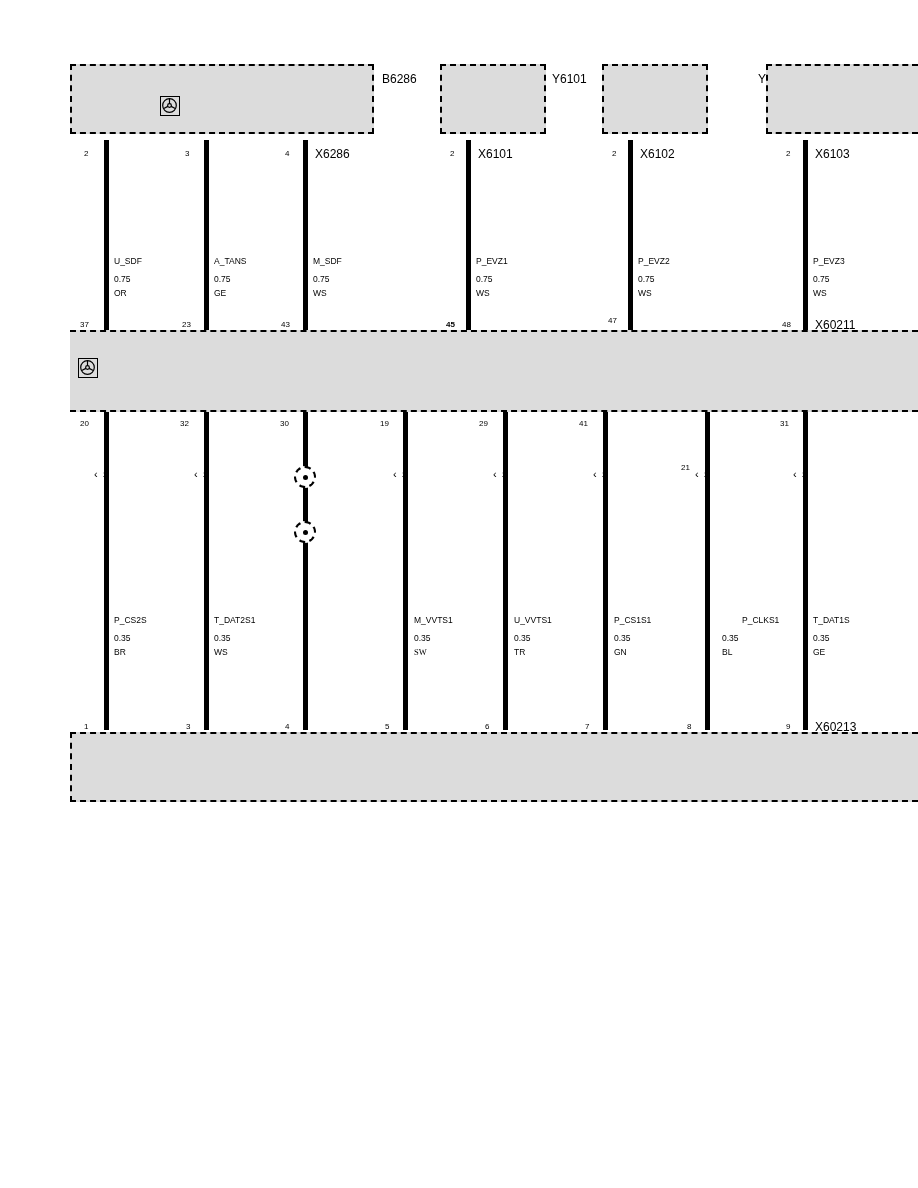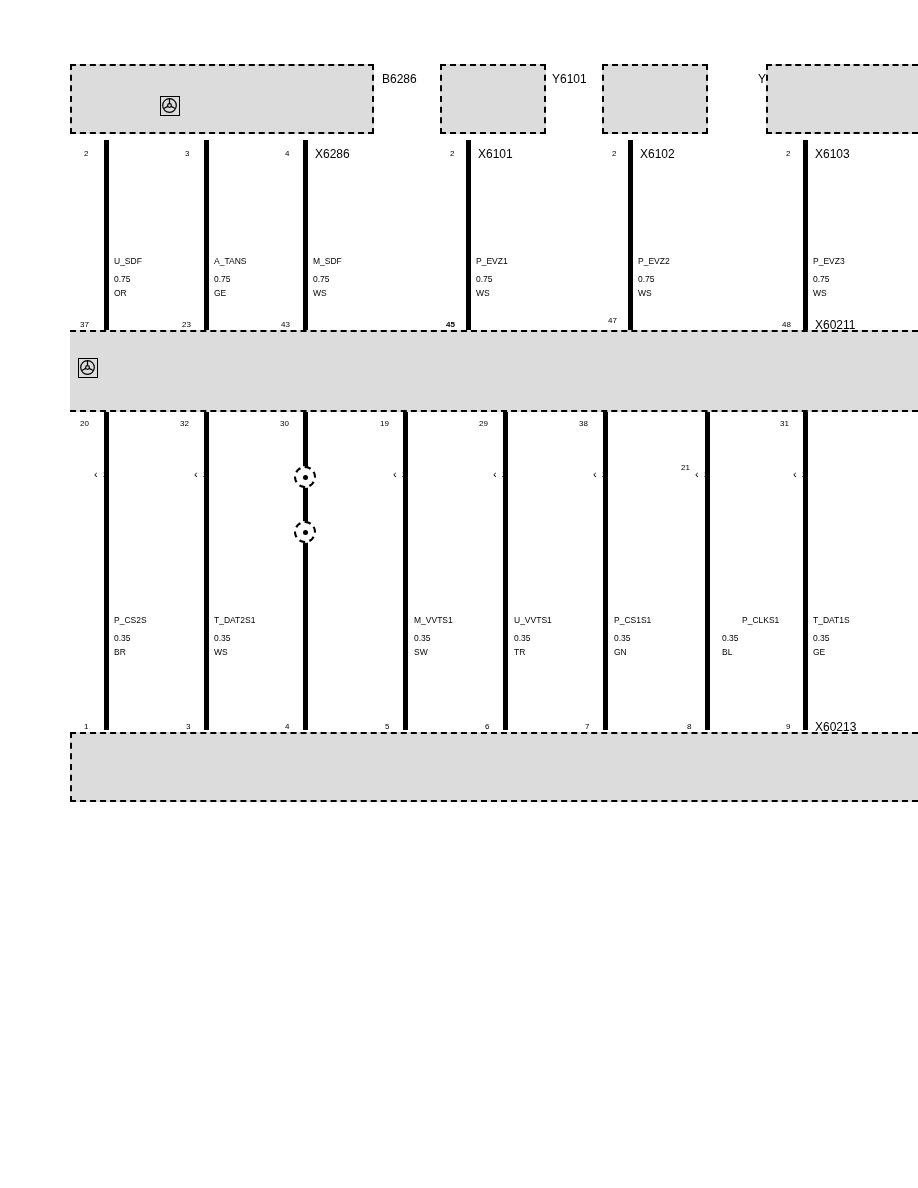--- a/index.html
+++ b/index.html
@@ -195,24 +195,24 @@
   <div class="lbl pin" style="left:380px; top:419px;">19</div>
   <div class="lbl pin" style="left:385px; top:722px;">5</div>
   <div class="brk" style="left:393px; top:469px;">‹&nbsp;›</div>
 
   <div class="wire" style="left:503px; top:412px; height:318px;"></div>
   <div class="lbl pin" style="left:479px; top:419px;">29</div>
   <div class="lbl pin" style="left:485px; top:722px;">6</div>
   <div class="brk" style="left:493px; top:469px;">‹&nbsp;›</div>
   <div class="lbl" style="left:414px; top:615px;">M_VVTS1</div>
   <div class="lbl" style="left:414px; top:633px;">0.35</div>
-  <div class="lbl" style="left:414px; top:647px;">SW</div>
+  <div class="lbl" style="left:414px; top:647px;font-family:Liberation Serif, serif;">SW</div>
 
   <div class="wire" style="left:603px; top:412px; height:318px;"></div>
-  <div class="lbl pin" style="left:579px; top:419px;">38</div>
+  <div class="lbl pin" style="left:579px; top:419px;">41</div>
   <div class="lbl pin" style="left:585px; top:722px;">7</div>
   <div class="brk" style="left:593px; top:469px;">‹&nbsp;›</div>
   <div class="lbl" style="left:514px; top:615px;">U_VVTS1</div>
   <div class="lbl" style="left:514px; top:633px;">0.35</div>
   <div class="lbl" style="left:514px; top:647px;">TR</div>
 
   <div class="wire" style="left:705px; top:412px; height:318px;"></div>
   <div class="lbl pin" style="left:681px; top:419px;margin-top:44px;">21</div>
   <div class="lbl pin" style="left:687px; top:722px;">8</div>
   <div class="brk" style="left:695px; top:469px;">‹&nbsp;›</div>

